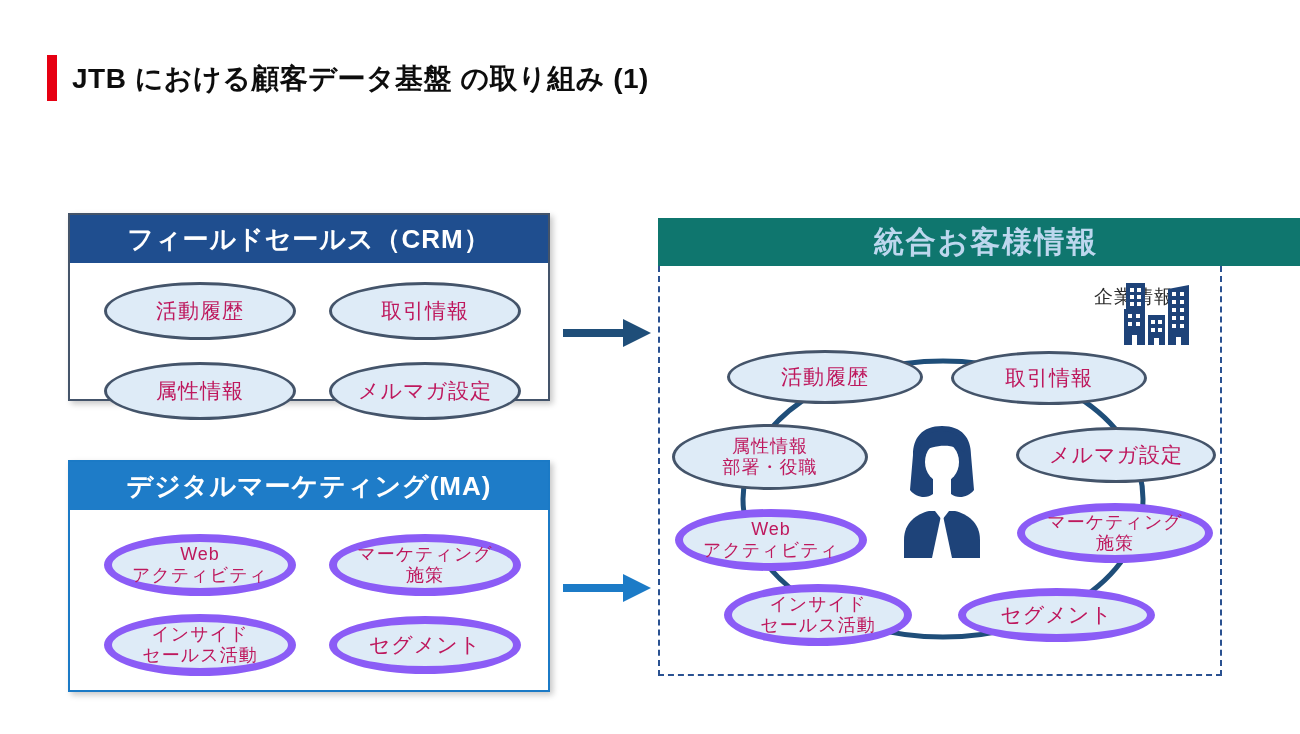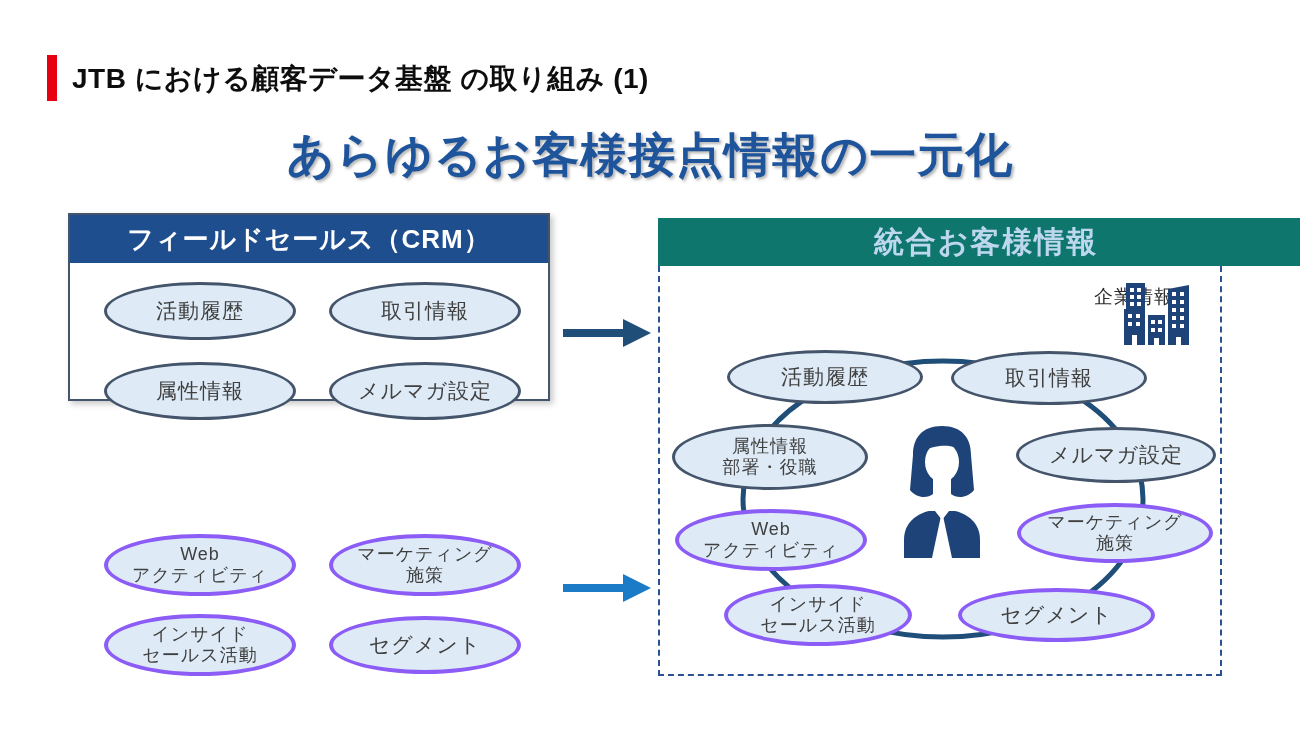--- a/index.html
+++ b/index.html
@@ -34,52 +34,54 @@
                  font-size:19px;color:#2b2b2b;letter-spacing:1px;}
   #buildings{position:absolute;left:1124px;top:283px;z-index:2;}
   #ring-svg{position:absolute;left:658px;top:266px;z-index:1;}
   #person{position:absolute;left:891px;top:426px;z-index:2;}
 
   
   .el{position:absolute;border-radius:50%;background:#DEEBF7;box-sizing:border-box;
       display:flex;flex-direction:column;align-items:center;justify-content:center;
       z-index:3;line-height:1.18;}
   .el.dark{border:3px solid #44546A;}
-  .el.blue{border:4px solid #8b5cf6;}
-  .el .l{font-size:21px;color:#404040;white-space:nowrap;letter-spacing:1px;}
+  .el.blue{border:8px solid #8b5cf6;}
+  .el .l{font-size:21px;color:#be185d;white-space:nowrap;letter-spacing:1px;}
   .el.two .l{font-size:18px;}
 
   
   .arrow{position:absolute;}
 </style>
 </head>
 <body>
 
 <div id="slide">
 
   <div class="red-bar"></div>
   <div class="slide-title">JTB における顧客データ基盤 の取り組み (1)</div>
-  <div class="big-heading">あらゆるお客様接点情報の一元化</div>
 
   <div class="panel" id="crm-panel">
     <div class="panel-hdr">フィールドセールス（CRM）</div>
   </div>
   <div class="el dark" style="left:104px;top:282px;width:192px;height:58px">
     <span class="l">活動履歴</span>
   </div>
   <div class="el dark" style="left:329px;top:282px;width:192px;height:58px">
     <span class="l">取引情報</span>
   </div>
   <div class="el dark" style="left:104px;top:362px;width:192px;height:58px">
     <span class="l">属性情報</span>
   </div>
   <div class="el dark" style="left:329px;top:362px;width:192px;height:58px">
     <span class="l">メルマガ設定</span>
   </div>
 
+  <div class="panel" id="ma-panel">
+    <div class="panel-hdr">デジタルマーケティング(MA)</div>
+  </div>
   <div class="el blue two" style="left:104px;top:534px;width:192px;height:62px">
     <span class="l">Web</span>
     <span class="l">アクティビティ</span>
   </div>
   <div class="el blue two" style="left:329px;top:534px;width:192px;height:62px">
     <span class="l">マーケティング</span>
     <span class="l">施策</span>
   </div>
   <div class="el blue two" style="left:104px;top:614px;width:192px;height:62px">
     <span class="l">インサイド</span>

